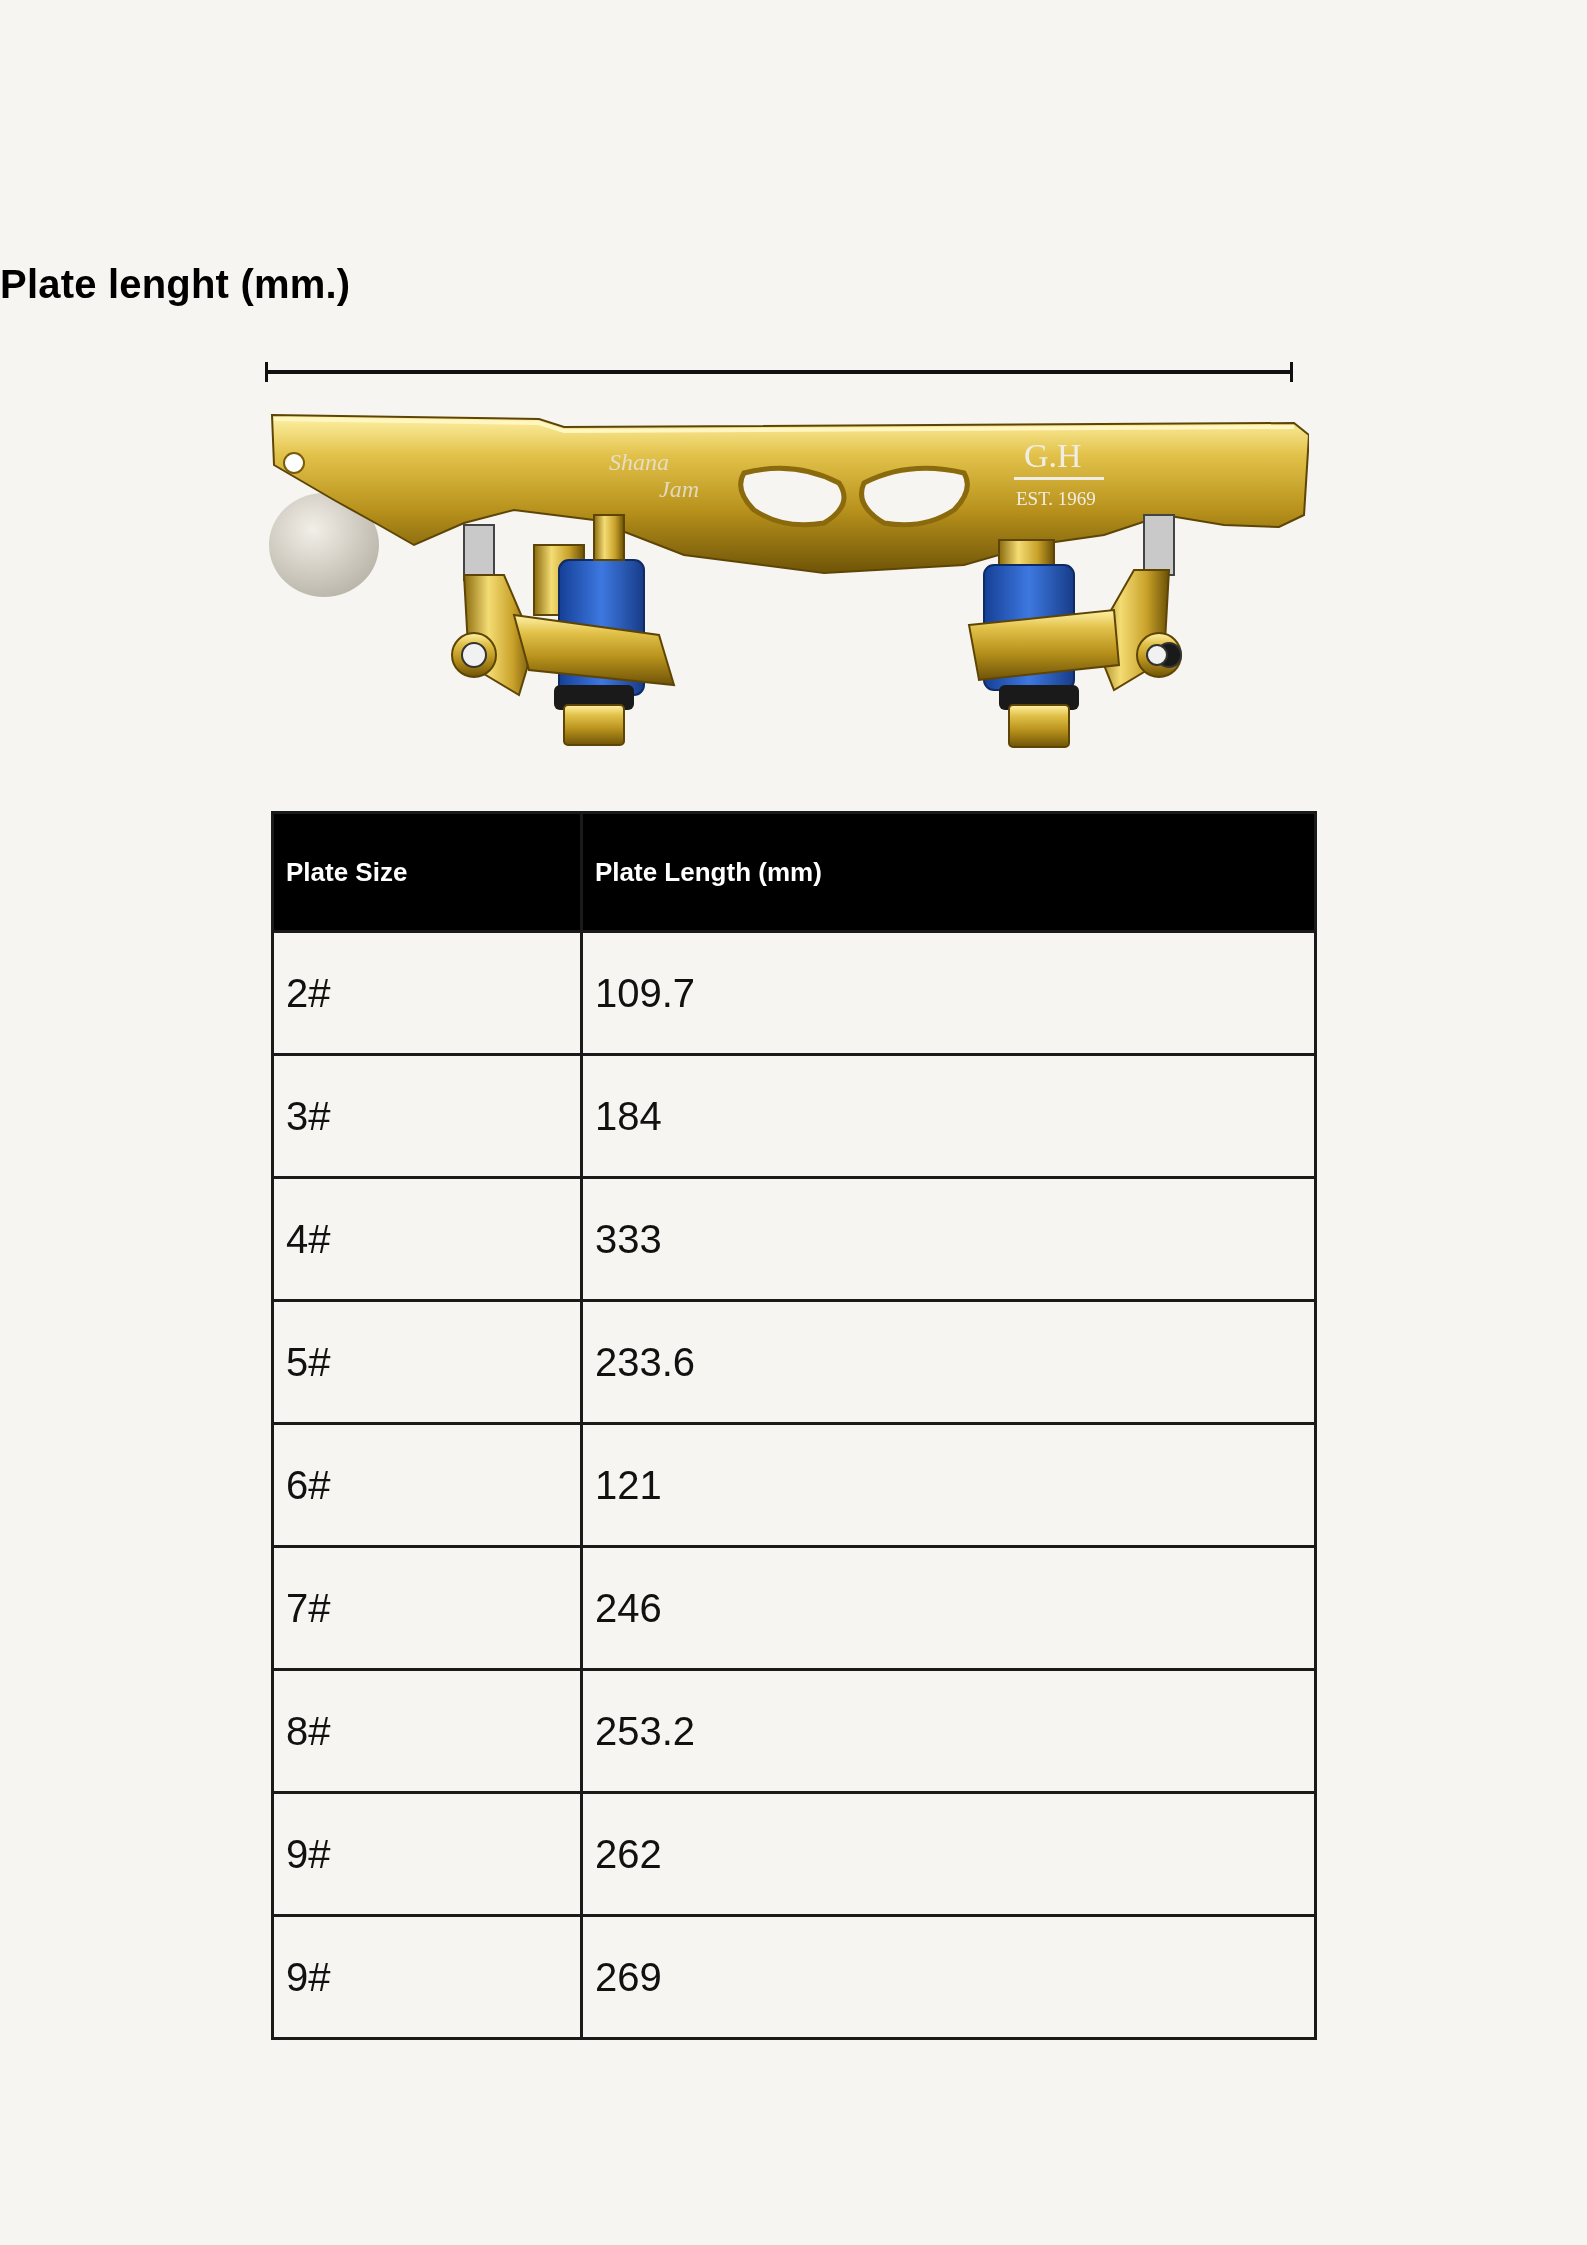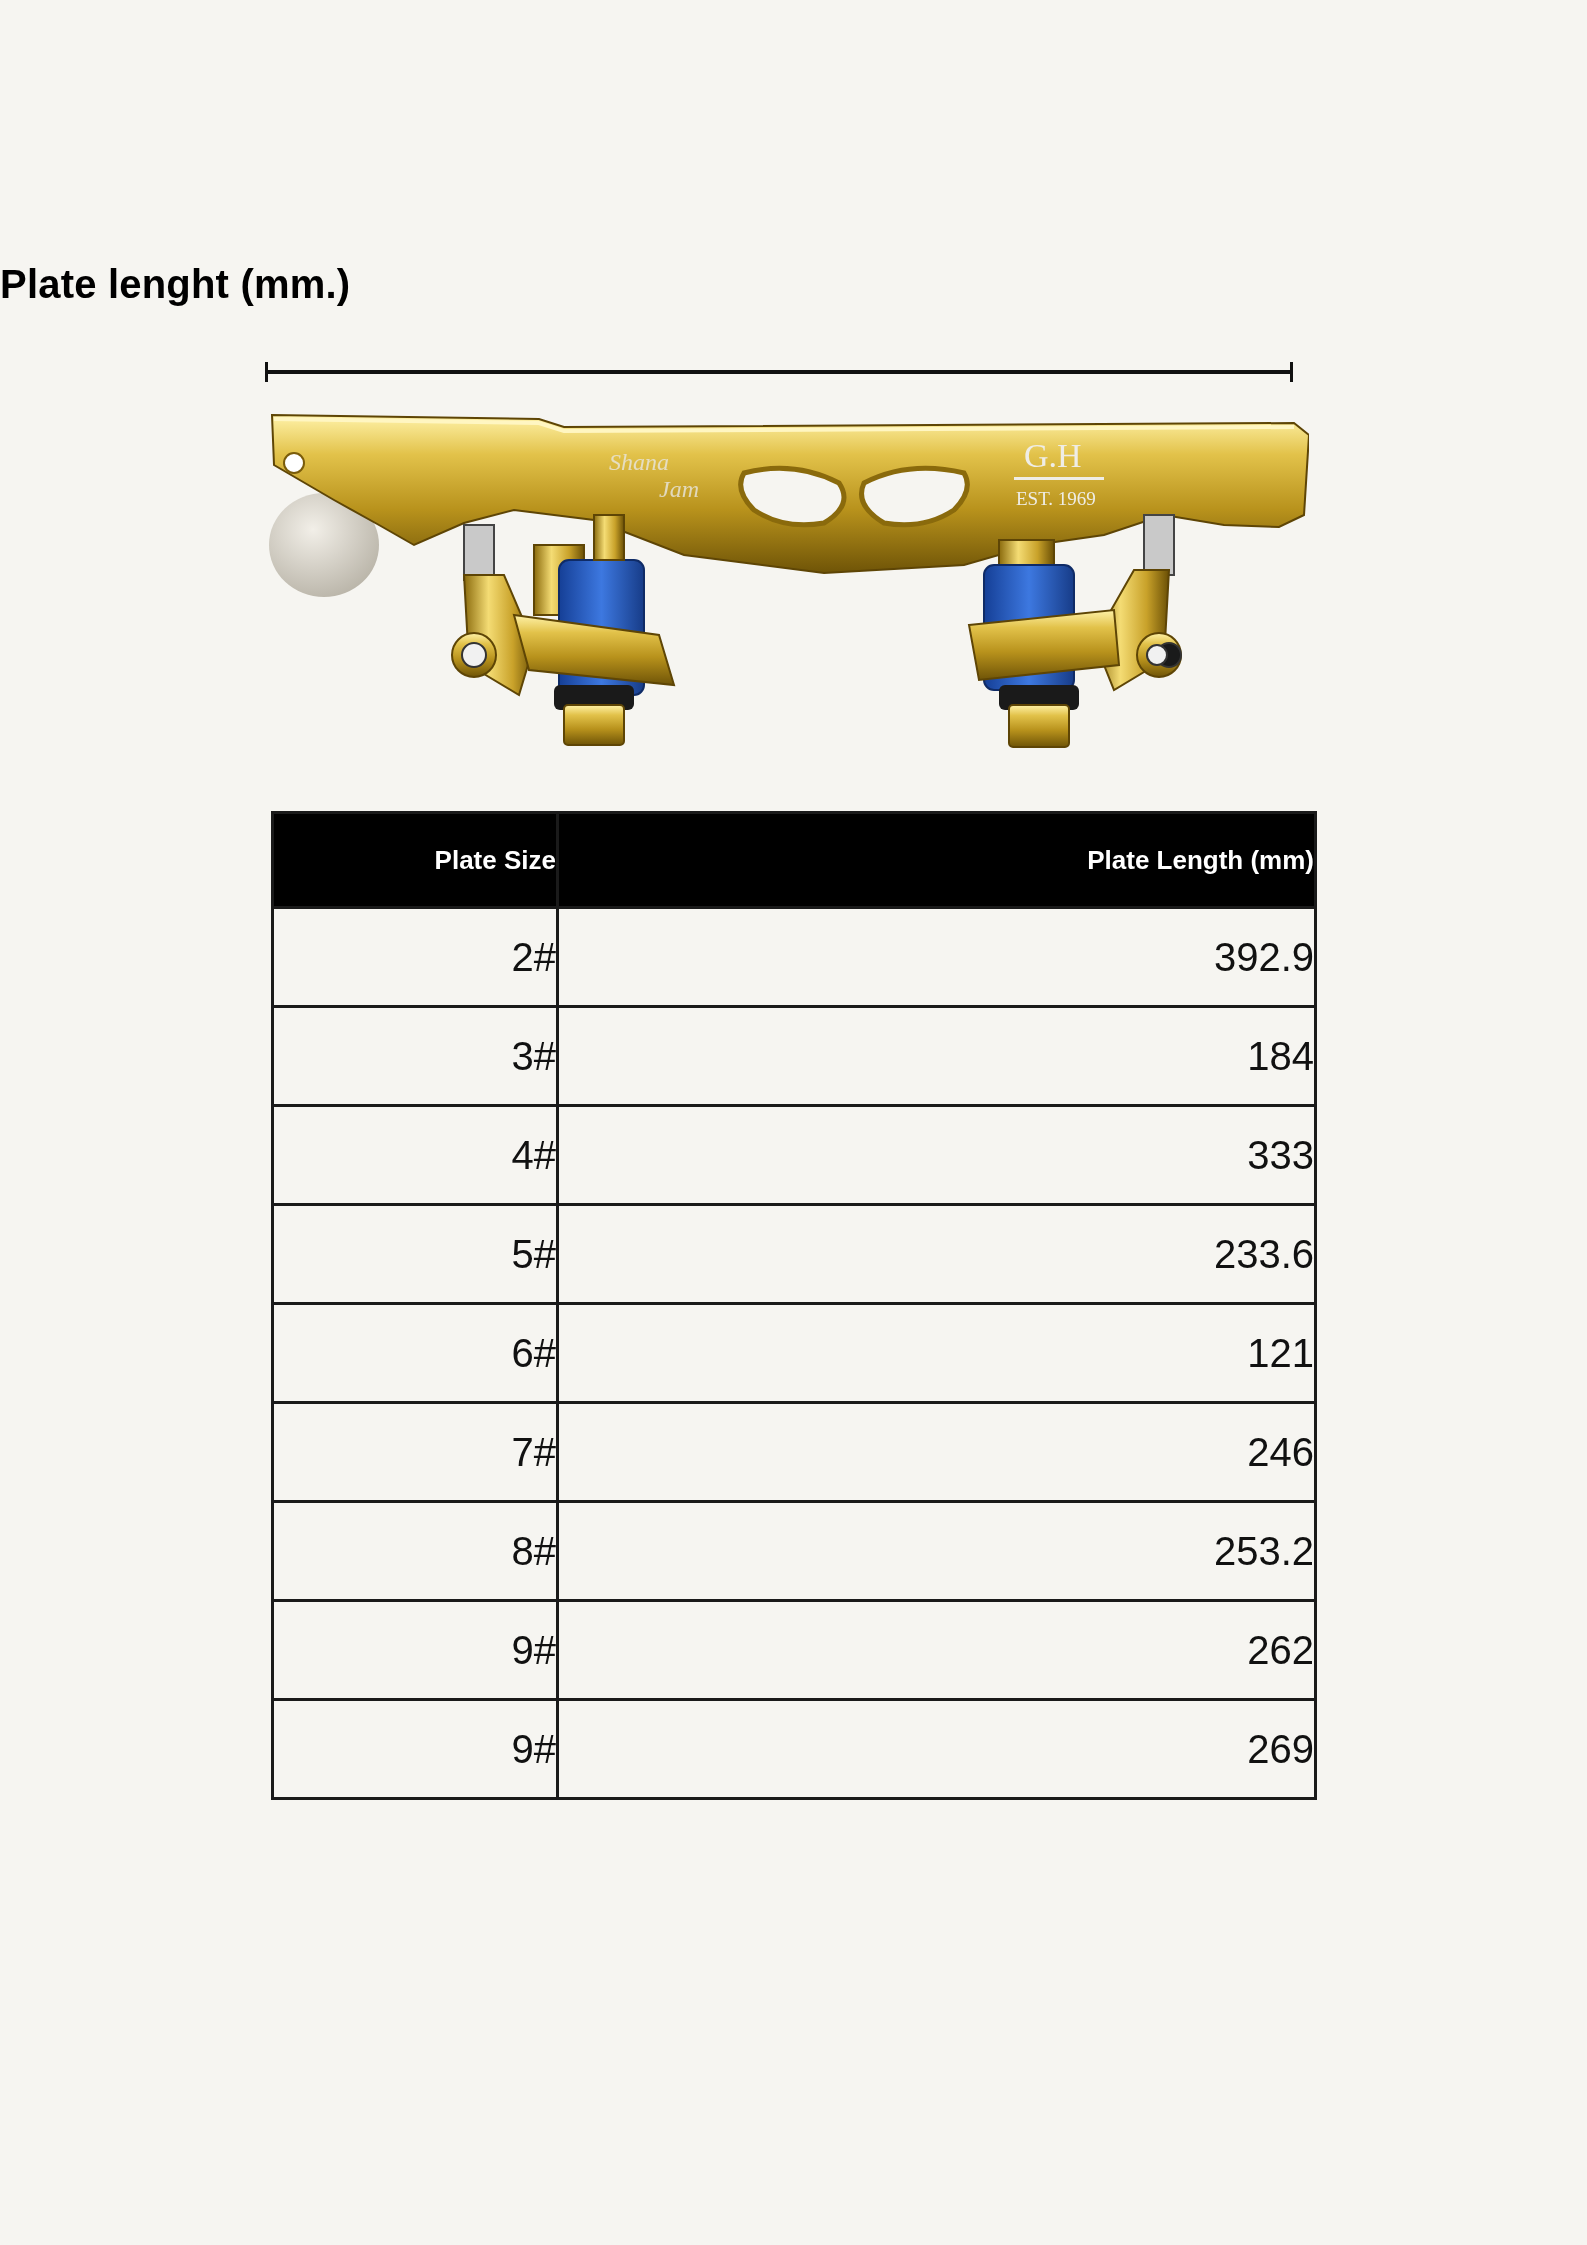--- a/index.html
+++ b/index.html
@@ -28,21 +28,21 @@
 
   .product {
     position: absolute; left: 264px; top: 405px; width: 1045px; height: 360px;
   }
 
   table.sizes {
     position: absolute; left: 271px; top: 811px;
     width: 1046px; border-collapse: collapse;
   }
   table.sizes th, table.sizes td {
-    border: 3px solid #1a1a1a; text-align: right; padding: 0;
+    border: 3px solid #1a1a1a; text-align: left; padding: 12px;
   }
   table.sizes th {
     background: #000; color: #fff; height: 92px;
     font-weight: bold; font-size: 26px;
   }
   table.sizes td {
     height: 96px; font-size: 40px; color: #111;
   }
   table.sizes .col-size { width: 282px; }
 </style>
@@ -128,21 +128,21 @@
 <table class="sizes">
   <thead>
     <tr>
       <th class="col-size">Plate Size</th>
       <th>Plate Length (mm)</th>
     </tr>
   </thead>
   <tbody>
     <tr>
       <td>2#</td>
-      <td>392.9</td>
+      <td>109.7</td>
     </tr>
     <tr>
       <td>3#</td>
       <td>184</td>
     </tr>
     <tr>
       <td>4#</td>
       <td>333</td>
     </tr>
     <tr>

